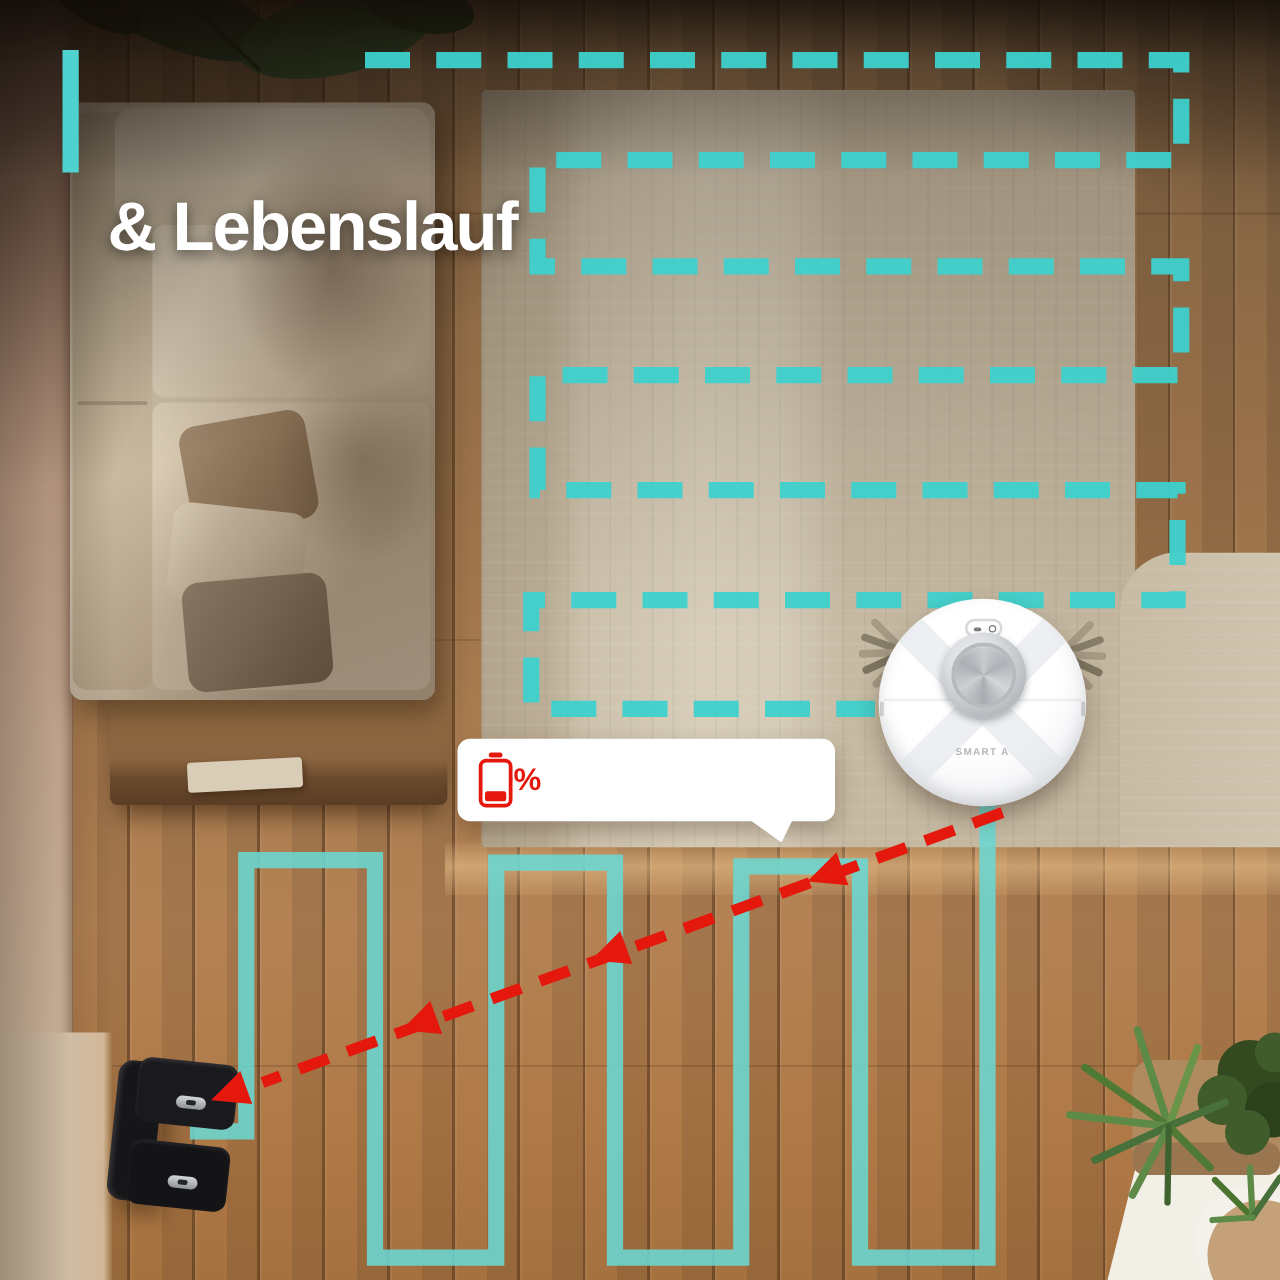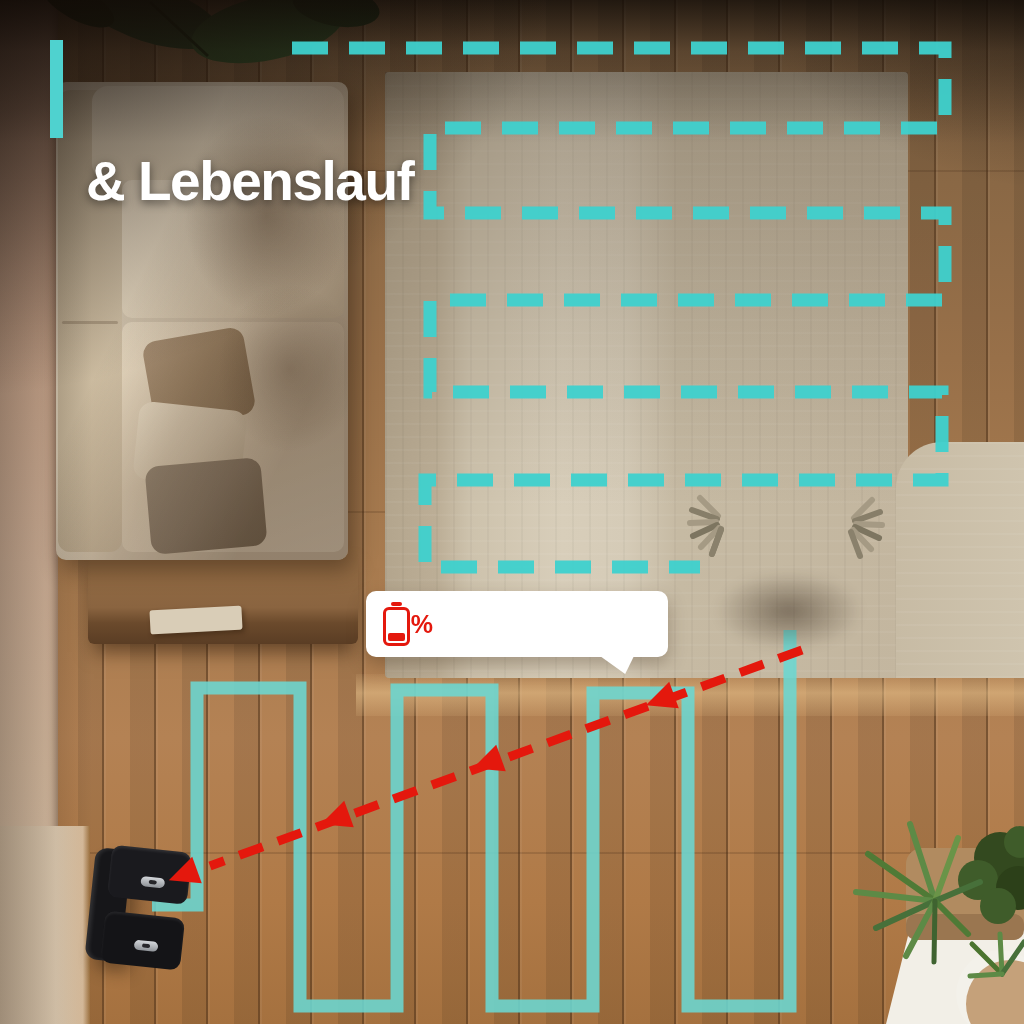--- a/index.html
+++ b/index.html
@@ -192,20 +192,35 @@
   <svg class="brush" style="left:838px;top:484px;width:56px;height:76px" viewBox="0 0 56 76">
     <g stroke-linecap="round" fill="none">
       <line x1="16" y1="34" x2="34" y2="16" stroke="#a59a84" stroke-width="6"></line>
       <line x1="17" y1="37" x2="42" y2="28" stroke="#877e69" stroke-width="6"></line>
       <line x1="18" y1="40" x2="44" y2="41" stroke="#a59a84" stroke-width="6"></line>
       <line x1="17" y1="43" x2="41" y2="54" stroke="#7d7560" stroke-width="6"></line>
       <line x1="15" y1="46" x2="33" y2="65" stroke="#a59a84" stroke-width="6"></line>
       <line x1="13" y1="48" x2="22" y2="72" stroke="#8a816c" stroke-width="6"></line>
     </g>
   </svg>
+  <div class="robot">
+    <div class="robot-x1"></div>
+    <div class="robot-x2"></div>
+    <div class="robot-seam"></div>
+    <div class="notch-l"></div>
+    <div class="notch-r"></div>
+    <div class="robot-btns">
+      <div class="robot-btn-a"></div>
+      <div class="robot-btn-b"></div>
+    </div>
+    <div class="lidar-outer">
+      <div class="lidar-inner"></div>
+    </div>
+    <div class="robot-brand">SMART A</div>
+  </div>
 
   <div class="dock">
     <div class="dock-spine"></div>
     <div class="dock-top"></div>
     <div class="dock-bot"></div>
     <div class="dock-contact dc-1"></div>
     <div class="dock-contact dc-2"></div>
   </div>
 
   <svg class="layer" width="1024" height="1024" viewBox="0 0 1024 1024">

